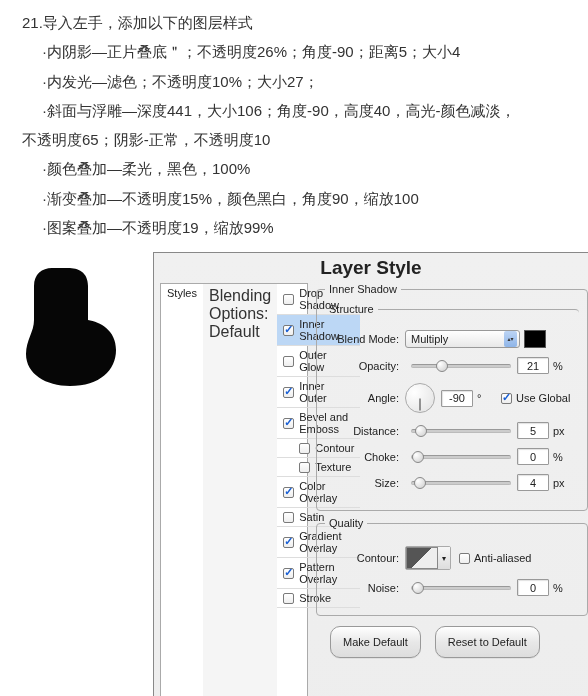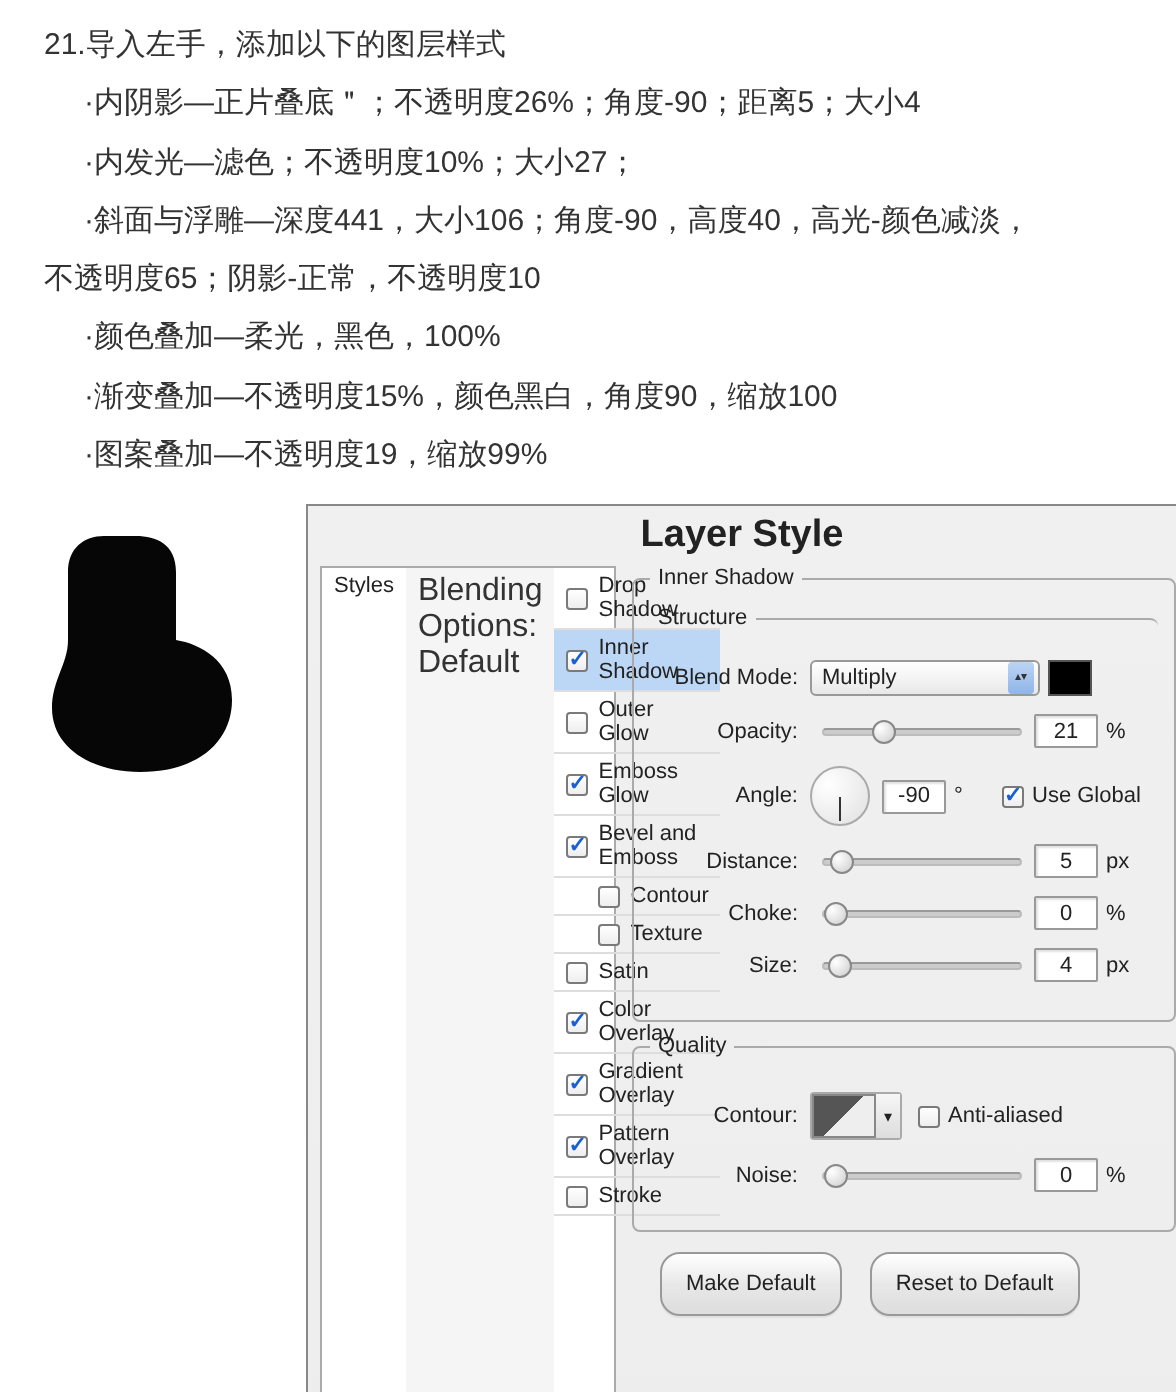--- a/index.html
+++ b/index.html
@@ -316,41 +316,41 @@
             <div class="style-item selected">
               <div class="chk checked"></div>
               <span>Inner Shadow</span>
             </div>
             <div class="style-item">
               <div class="chk"></div>
               <span>Outer Glow</span>
             </div>
             <div class="style-item">
               <div class="chk checked"></div>
-              <span>Emboss Glow</span>
+              <span>Inner Outer</span>
             </div>
             <div class="style-item">
               <div class="chk checked"></div>
               <span>Bevel and Emboss</span>
             </div>
             <div class="style-item sub">
               <div class="chk"></div>
               <span>Contour</span>
             </div>
             <div class="style-item sub">
               <div class="chk"></div>
               <span>Texture</span>
             </div>
             <div class="style-item">
+              <div class="chk checked"></div>
+              <span>Color Overlay</span>
+            </div>
+            <div class="style-item">
               <div class="chk"></div>
               <span>Satin</span>
-            </div>
-            <div class="style-item">
-              <div class="chk checked"></div>
-              <span>Color Overlay</span>
             </div>
             <div class="style-item">
               <div class="chk checked"></div>
               <span>Gradient Overlay</span>
             </div>
             <div class="style-item">
               <div class="chk checked"></div>
               <span>Pattern Overlay</span>
             </div>
             <div class="style-item">

